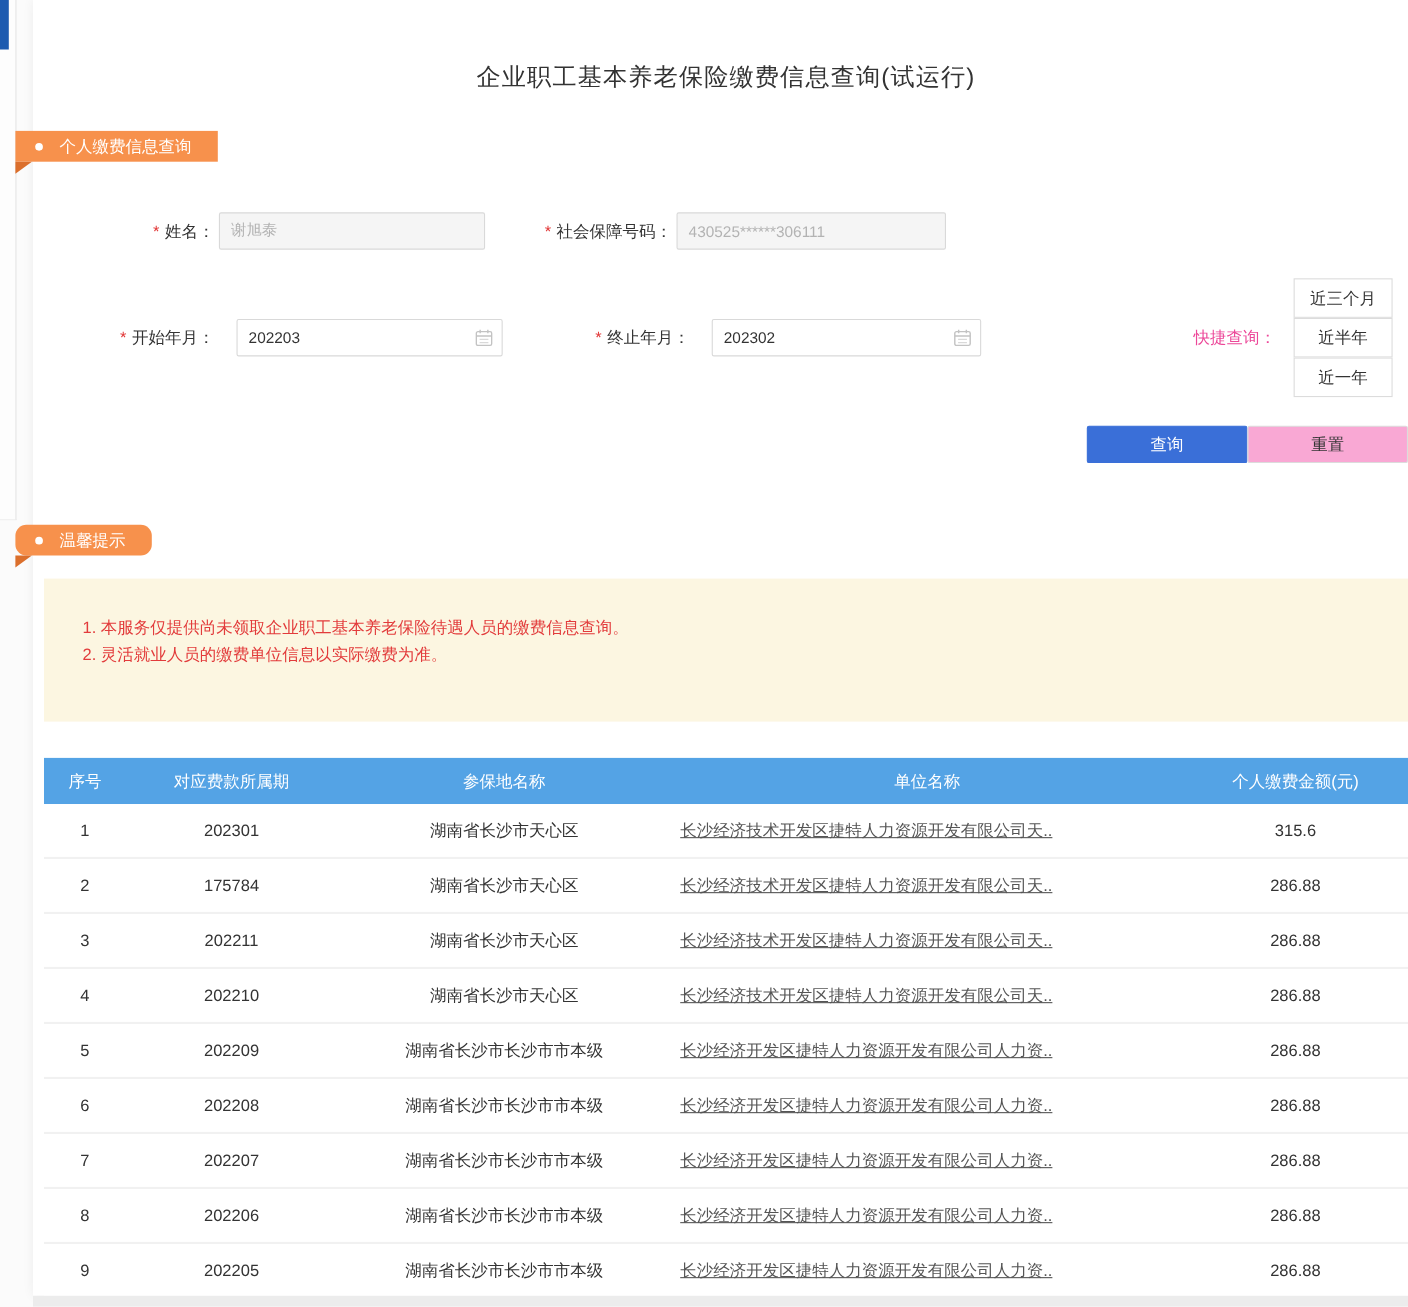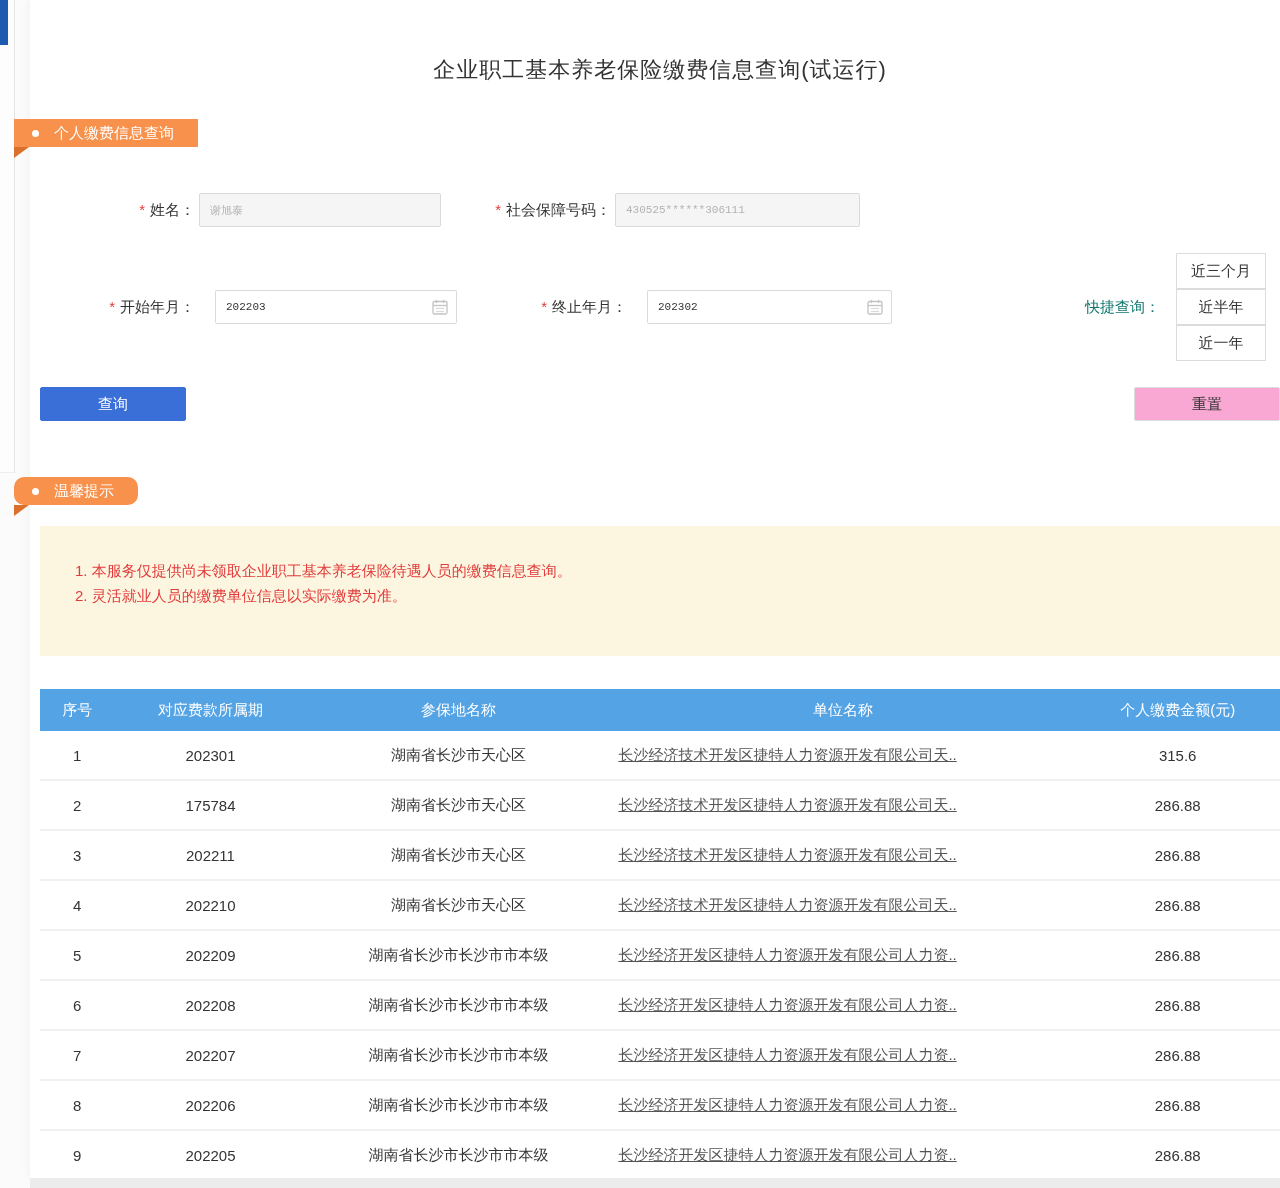--- a/index.html
+++ b/index.html
@@ -33,34 +33,34 @@
   
   .form-row { display:flex; align-items:center; margin-left:20px; }
   .row1 { margin-top:46px; }
   .row2 { margin-top:26px;justify-content:space-between; }
   .fld { display:flex; align-items:center; }
   .fld-label { display:inline-block; text-align:right; font-size:15px; color:#333; }
   .w1 { width:135px; }
   .w2 { width:160px; margin-left:10px; }
   .req { color:#e23b3b; margin-right:5px; font-size:15px; }
   .inp { height:34px; width:242px; border:1px solid #d9d9d9; border-radius:2px;
-    font-size:11px; padding:4px 10px; box-sizing:border-box; color:#333; background:#fff;
-    margin-left:4px; font-family:Liberation Mono, monospace; }
+    font-size:14px; padding:4px 10px; box-sizing:border-box; color:#333; background:#fff;
+    margin-left:4px; font-family:Liberation Sans, sans-serif; }
   .inp.wide { width:245px; }
   .inp.disabled { background:#f5f5f5; color:#b3b3b3; }
   .date-wrap { position:relative; display:inline-block; margin-left:4px; }
   .date-wrap .inp { margin-left:16px; padding-right:32px; }
   .cal-icon { position:absolute; right:9px; top:9px; width:16px; height:16px; pointer-events:auto; }
 
   .quick-group { margin-left:auto; margin-right:14px; display:flex; align-items:center; }
-  .quick-label { font-size:15px; color:#0f766e; margin-right:10px; }
+  .quick-label { font-size:15px; color:#ec4899; margin-right:10px; }
   .quick-btn { height:36px; padding:0 14px; margin-left:6px; background:#fff;
     border:1px solid #dcdcdc; font-size:15px; color:#333; cursor:pointer; font-family:inherit; }
 
-  .buttons-row { display:flex; justify-content:space-between; margin-top:26px; }
+  .buttons-row { display:flex; justify-content:flex-end; margin-top:26px; }
   .btn { width:146px; height:34px; font-size:15px; border-radius:2px; cursor:pointer; font-family:inherit; }
   .btn-primary { background:#3a6fd8; border:1px solid #3a6fd8; color:#fff; }
   .btn-plain { background:#f9a8d4; border:1px solid #dcdcdc; color:#333; }
 
   .ribbon-tips { margin-top:56px;border-radius:10px; }
 
   
   .tips-box { margin-top:21px; height:130px; background:#fcf6e1; box-sizing:border-box;
     padding:32px 20px 0 35px; }
   .tip-line { color:#e23b3b; font-size:15px; line-height:25px; }

